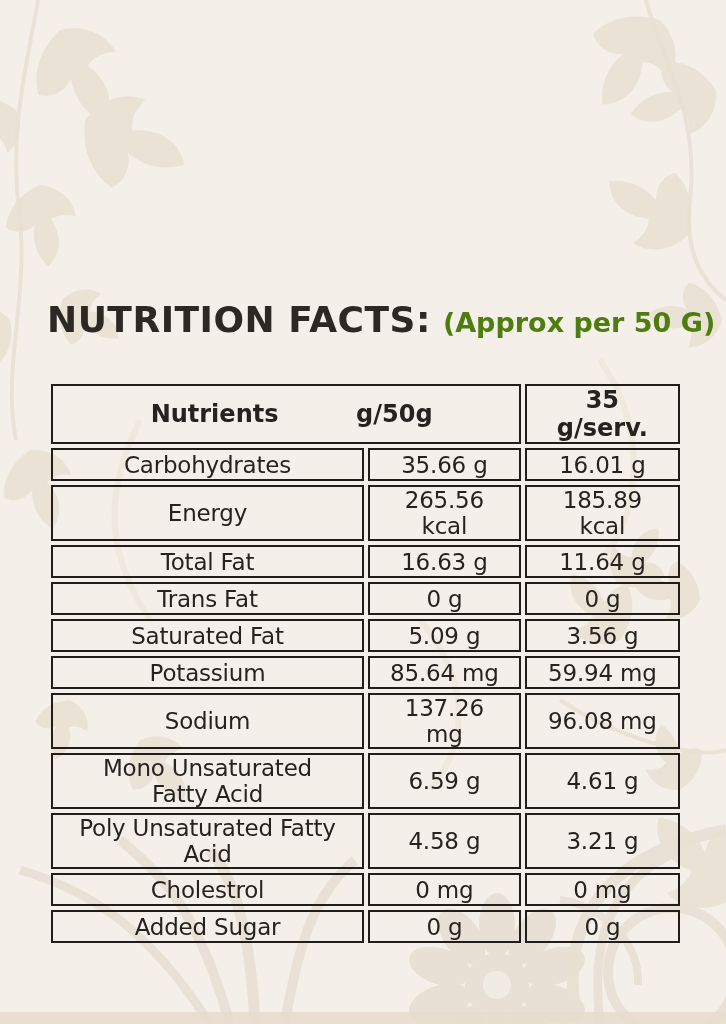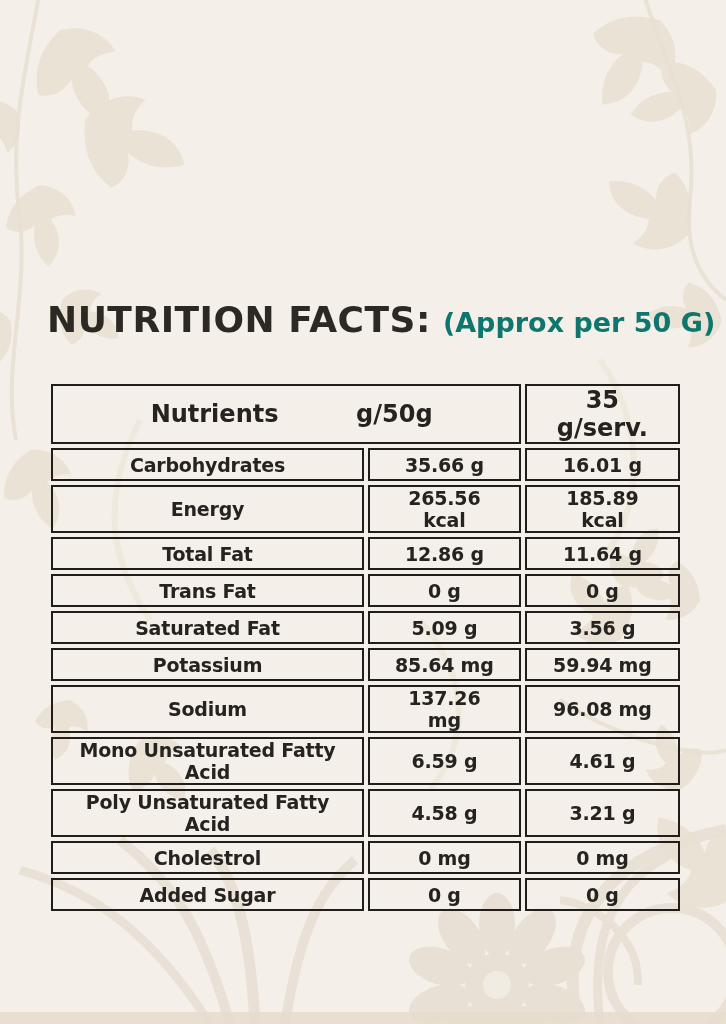--- a/index.html
+++ b/index.html
@@ -29,40 +29,40 @@
   .main-title {
     font-size: 36px;
     font-weight: 800;
     letter-spacing: 0.5px;
     color: #2c2824;
   }
   .sub-title {
     font-size: 27px;
     font-weight: 700;
     margin-left: 12px;
-    color: #0f766e;
+    color: #4d7c0f;
   }
   table.nutrition {
     position: absolute;
     left: 47px; top: 337px;
     width: 637px;
     border-collapse: separate;
     border-spacing: 4px;
     table-layout: fixed;
   }
   .nutrition th, .nutrition td {
     border: 2.5px solid #211d1a;
     background: transparent;
     text-align: center;
     vertical-align: middle;
     padding: 0 20px;
     overflow: hidden;
   }
   .nutrition th { height: 31px; font-size: 24px; font-weight: 800; }
-  .nutrition td { height: 29px; font-size: 19px; font-weight: 700; letter-spacing: -0.2px; }
+  .nutrition td { height: 29px; font-size: 23px; font-weight: 400; letter-spacing: -0.2px; }
   .hdr-split {
     display: flex;
     width: 100%;
     align-items: center;
   }
   .hdr-split .hdr-nutrients { flex: 0 0 66.5%; text-align: center; }
   .hdr-split .hdr-per50 { flex: 1 1 auto; text-align: left; }
 </style>
 </head>
 <body>
@@ -166,21 +166,21 @@
       <td>35.66 g</td>
       <td>16.01 g</td>
     </tr>
         <tr>
       <td>Energy</td>
       <td>265.56 kcal</td>
       <td>185.89 kcal</td>
     </tr>
         <tr>
       <td>Total Fat</td>
-      <td>12.86 g</td>
+      <td>16.63 g</td>
       <td>11.64 g</td>
     </tr>
         <tr>
       <td>Trans Fat</td>
       <td>0 g</td>
       <td>0 g</td>
     </tr>
         <tr>
       <td>Saturated Fat</td>
       <td>5.09 g</td>

